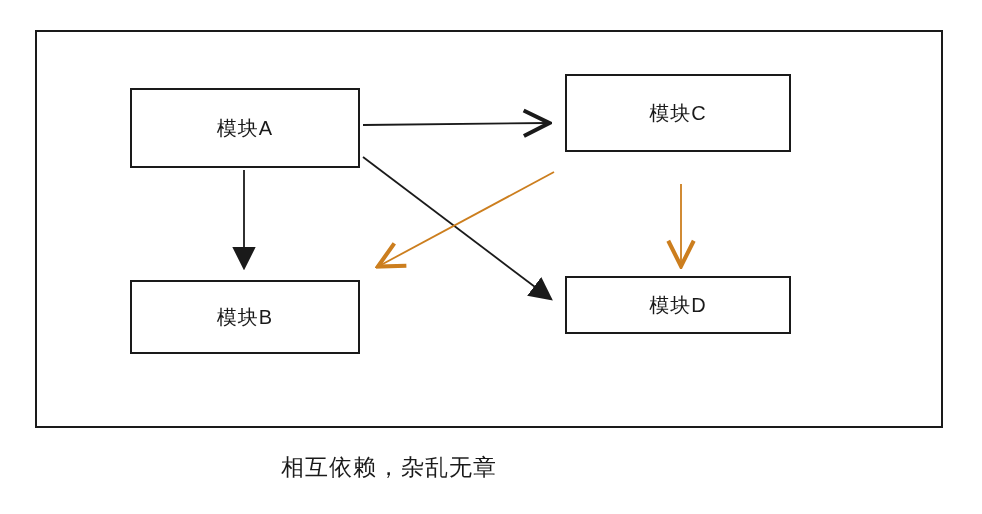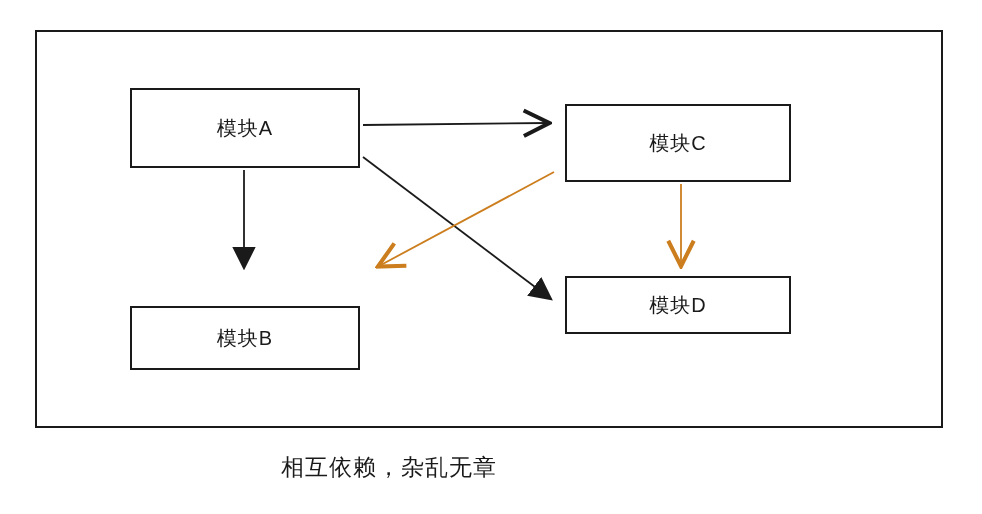--- a/index.html
+++ b/index.html
@@ -31,22 +31,22 @@
     background: #ffffff;
     box-sizing: border-box;
     display: flex;
     align-items: center;
     justify-content: center;
     font-size: 20px;
     color: #1a1a1a;
     letter-spacing: 1px;
   }
   .node-a { left: 130px; top: 88px;  width: 230px; height: 80px; }
-  .node-c { left: 565px; top: 104px;  width: 226px; height: 78px; }
-  .node-b { left: 130px; top: 280px; width: 230px; height: 64px; margin-top: 26px; }
+  .node-c { left: 565px; top: 74px;  width: 226px; height: 78px; }
+  .node-b { left: 130px; top: 280px; width: 230px; height: 74px; }
   .node-d { left: 565px; top: 276px; width: 226px; height: 58px; }
 
   svg.edges {
     position: absolute;
     left: 0;
     top: 0;
     width: 982px;
     height: 514px;
     pointer-events: none;
   }

